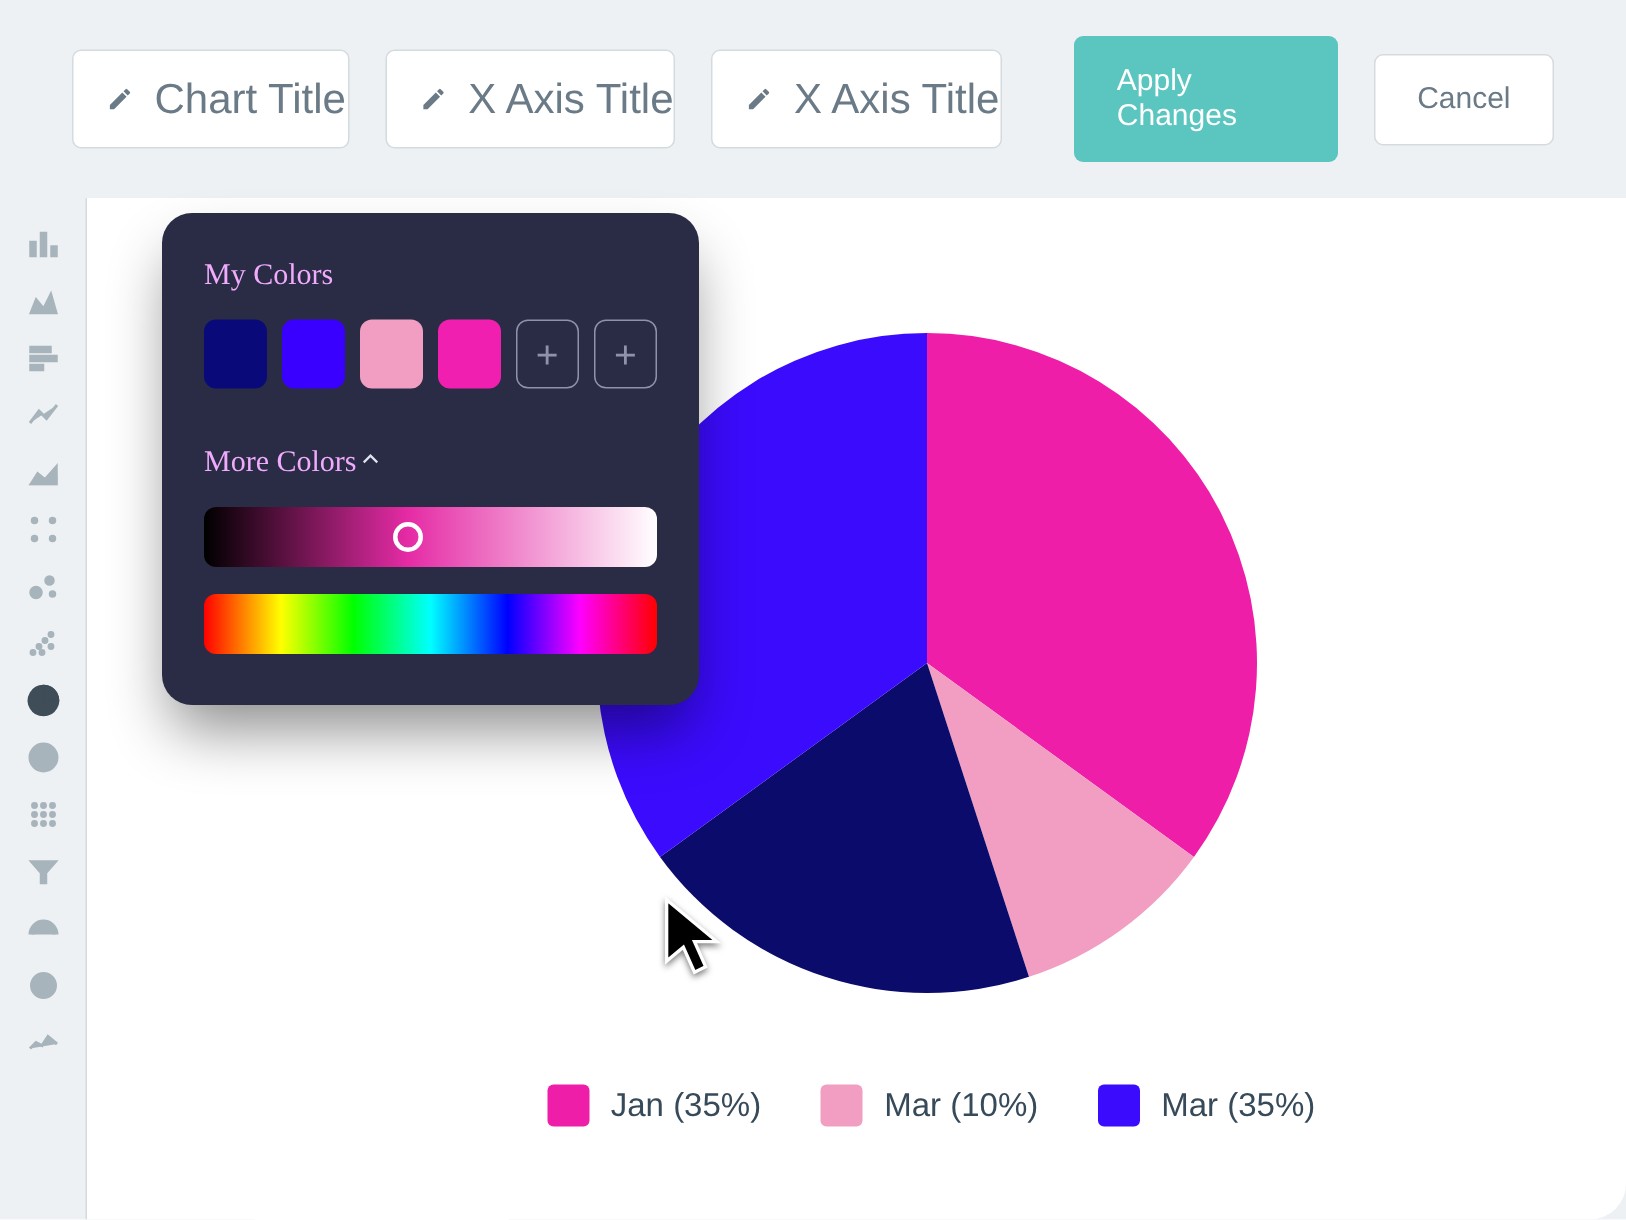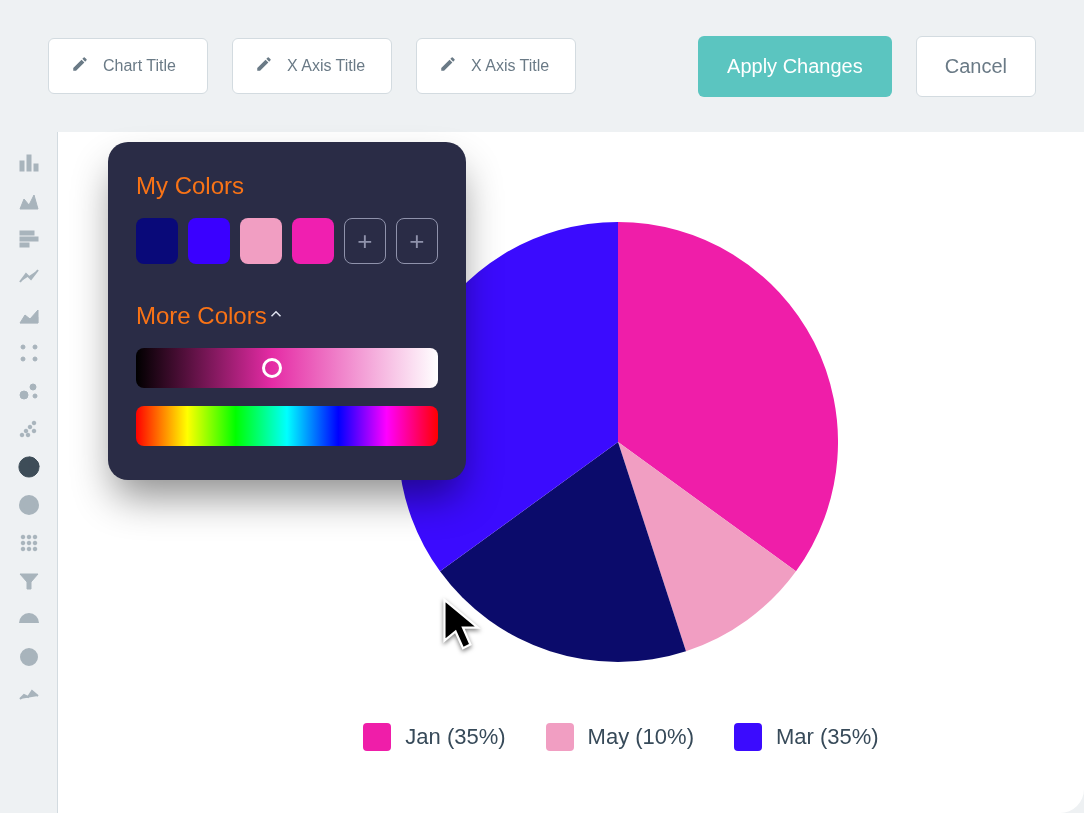--- a/index.html
+++ b/index.html
@@ -23,21 +23,21 @@
     position:absolute;left:0;right:0;top:0;
     height:132px;display:flex;align-items:center;gap:24px;
     padding:0 48px;
   }
   .edit-box{
     background:#fff;border:1px solid var(--border);border-radius:6px;
     display:flex;align-items:center;gap:14px;padding:16px 22px;
     min-width:160px;
   }
   .edit-box svg{width:18px;height:18px;fill:var(--text-light);}
-  .edit-box span{font-size:16px;color:var(--text-light);white-space:nowrap;}
+  .edit-box span{font-size:28px;color:var(--text-light);white-space:nowrap;}
   .spacer{flex:1;}
   .btn{
     border-radius:6px;font-size:20px;padding:18px 28px;display:flex;align-items:center;
     border:1px solid transparent;
   }
   .btn-cancel{background:#fff;border:1px solid var(--border);color:var(--text-light);}
   .btn-apply{background:var(--teal);color:#fff;}
 
   
   .sidebar{
@@ -66,21 +66,21 @@
   }
   .legend-item{display:flex;align-items:center;gap:14px;}
   .legend-sw{width:28px;height:28px;border-radius:4px;}
 
   
   .popover{
     position:absolute;left:50px;top:10px;width:358px;
     background:var(--panel);border-radius:20px;padding:30px 28px 34px;
     color:#dfe2ef;box-shadow:0 22px 40px -6px rgba(0,0,0,.45);
   }
-  .popover h4{margin:0 0 18px;font-weight:500;font-size:24px;color:#f97316;}
+  .popover h4{margin:0 0 18px;font-weight:500;font-size:20px;color:#f0abfc;font-family:Liberation Serif, serif;}
   .swatches{display:flex;gap:10px;}
   .sw{width:46px;height:46px;border-radius:8px;}
   .sw.add{border:1px solid var(--swatch-border);display:flex;align-items:center;justify-content:center;color:var(--swatch-border);font-size:26px;}
   .more-row{display:flex;align-items:center;justify-content:flex-start;margin:38px 0 18px;}
   .more-row svg{width:18px;height:18px;stroke:#dfe2ef;fill:none;stroke-width:2;}
   .bar{height:40px;border-radius:8px;position:relative;margin-bottom:18px;}
   .bar.shade{background:linear-gradient(to right,#000 0%,#E52BA5 45%,#fff 100%);}
   .bar.shade .thumb{
     position:absolute;left:45%;top:50%;transform:translate(-50%,-50%);
     width:20px;height:20px;border:3px solid #fff;border-radius:50%;
@@ -244,21 +244,21 @@
         </svg>
     </div>
 
     <div class="legend" id="legend">
         <div class="legend-item">
           <div class="legend-sw" style="background: rgb(239, 30, 169);"></div>
           <span>Jan (35%)</span>
         </div>
         <div class="legend-item">
           <div class="legend-sw" style="background: rgb(241, 158, 194);"></div>
-          <span>May (10%)</span>
+          <span>Mar (10%)</span>
         </div>
         <div class="legend-item">
           <div class="legend-sw" style="background: rgb(59, 11, 254);"></div>
           <span>Mar (35%)</span>
         </div>
       </div>
 
     <div class="popover">
       <h4>My Colors</h4>
       <div class="swatches" id="swatches">

